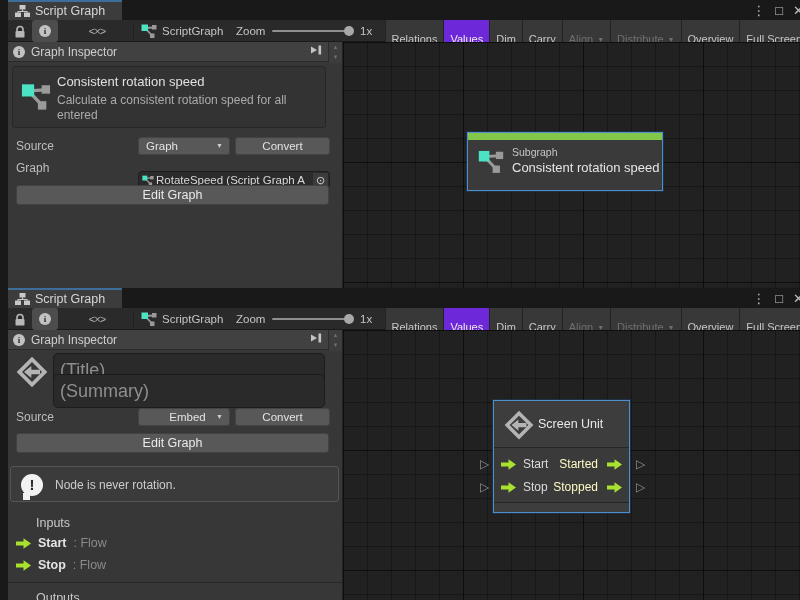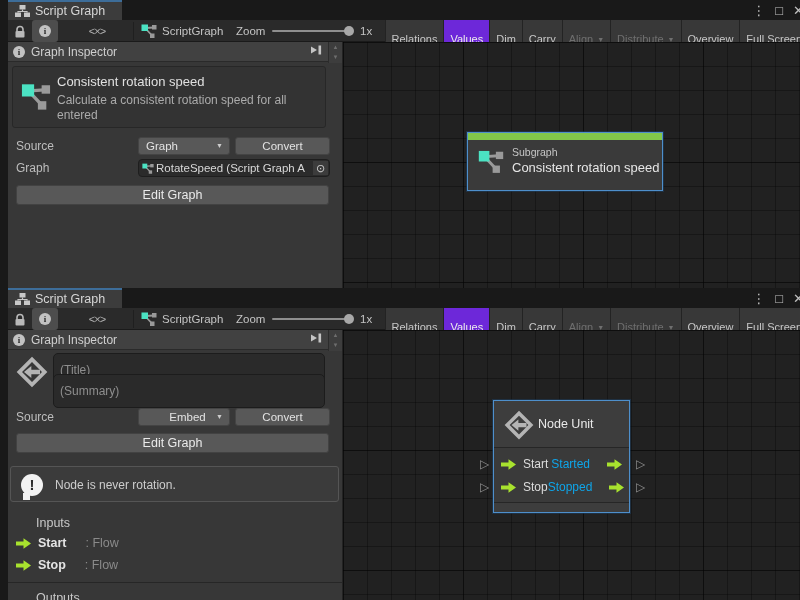--- a/index.html
+++ b/index.html
@@ -60,49 +60,49 @@
   .scroll-gutter span { display:block; text-align:center; font-size:6px; color:#6e6e6e; line-height:10px; }
 
   .desc-box { position:absolute; left:4px; right:16px; background:#333333; border:1px solid #272727; border-radius:3px; }
   .desc-title { position:absolute; left:44px; top:7px; font-size:13px; color:#e0e0e0; }
   .desc-text  { position:absolute; left:44px; top:26px; right:8px; font-size:12px; color:#ababab; line-height:15px; }
 
   .form-label { position:absolute; left:8px; font-size:12px; color:#bdbdbd; height:18px; line-height:18px; }
   .dd { position:absolute; height:18px; background:#585858; border:1px solid #444; border-radius:3px; color:#e2e2e2; font-size:11.5px; line-height:16px; padding-left:7px; cursor:default; }
   .dd .caret { position:absolute; right:6px; top:0; font-size:7px; color:#cccccc; line-height:16px; }
   .pushbtn { position:absolute; height:18px; background:#585858; border:1px solid #444; border-radius:3px; color:#e2e2e2; font-size:11.5px; text-align:center; line-height:16px; cursor:default; }
-  .objfield { position:absolute; height:18px; background:#2b2b2b; border:1px solid #1e1e1e; border-radius:4px; color:#d8d8d8; font-size:11.5px; line-height:16px; display:flex; align-items:center; padding-left:3px; overflow:hidden; white-space:nowrap; }
+  .objfield { position:absolute; height:18px; background:#2b2b2b; border:1px solid #1e1e1e; border-radius:4px; color:#d8d8d8; font-size:11.5px; line-height:16px; display:flex; align-items:center; padding-left:3px; overflow:hidden; white-space:nowrap;margin-top:12px; }
   .objfield .picker { position:absolute; right:1px; top:1px; bottom:1px; width:15px; background:#3c3c3c; color:#cfcfcf; text-align:center; line-height:14px; font-size:11px; }
   .bigbtn { position:absolute; left:8px; right:13px; height:20px; background:#585858; border:1px solid #424242; border-radius:3px; color:#eaeaea; font-size:12.5px; text-align:center; line-height:18px; cursor:default; }
 
-  .txtfield { position:absolute; height:19px; background:#2a2a2a; border:1px solid #1c1c1c; border-radius:5px; color:#cfcfcf; font-size:12px; padding:16px 6px; font-family:"Liberation Sans", sans-serif; outline:none; }
+  .txtfield { position:absolute; height:19px; background:#2a2a2a; border:1px solid #1c1c1c; border-radius:5px; color:#cfcfcf; font-size:18px; padding:16px 6px; font-family:"Liberation Sans", sans-serif; outline:none; }
   .txtfield::placeholder { color:#8e8e8e; opacity:1; }
 
   .warn-box { position:absolute; left:2px; right:3px; background:#3b3b3b; border:1px solid #555555; border-radius:3px; }
   .warn-ic { position:absolute; left:10px; top:7px; width:22px; height:22px; border-radius:50%; background:#f2f2f2; color:#2a2a2a; font-weight:bold; font-size:15px; text-align:center; line-height:22px; }
   .warn-tail { position:absolute; left:12px; top:26px; width:7px; height:7px; background:#f2f2f2; }
   .warn-text { position:absolute; left:44px; top:11px; font-size:12px; color:#cdcdcd; }
 
   .sec-label { position:absolute; left:8px; font-size:12.5px; color:#c9c9c9;margin-left:20px; }
   .io-row { position:absolute; left:8px; display:flex; align-items:center; gap:7px; }
   .io-name { font-size:12.5px; font-weight:bold; color:#e4e4e4; }
-  .io-type { font-size:12.5px; color:#8a8a8a;margin-left:12px; }
+  .io-type { font-size:12.5px; color:#8a8a8a; }
   .hdiv { position:absolute; left:0; right:0; height:1px; background:#262626; }
 
   
   .gnode { position:absolute; background:#3a3a3a; border:1px solid #4e8fcb; box-shadow:0 0 0 1px rgba(30,60,90,0.6); }
   .gn-green { position:absolute; top:0; left:0; right:0; height:7px; background:#82c74a; }
   .subgraph-kind { position:absolute; left:44px; top:13px; font-size:10.5px; color:#c6c6c6; }
   .subgraph-title { position:absolute; left:44px; top:27px; font-size:13px; color:#e6e6e6; }
 
   .sn-header { position:absolute; top:0; left:0; right:0; height:47px; background:#3d3d3d; border-bottom:1px solid #262626; }
   .sn-title { position:absolute; left:44px; top:16px; font-size:12.5px; color:#e8e8e8; }
   .sn-row { position:absolute; left:0; right:0; height:22px; display:flex; align-items:center; }
   .sn-row .in-label { margin-left:7px; font-size:12px; color:#dcdcdc; }
-  .sn-row .out-label { margin-left:auto; font-size:12px; color:#0ea5e9; margin-right:17px; }
+  .sn-row .out-label { margin-left:auto; font-size:12px; color:#fef9c3; margin-right:9px; }
   .sn-footer { position:absolute; left:0; right:0; bottom:0; height:10px; background:#3d3d3d; border-top:1px solid #262626; }
   .port-tri { position:absolute; color:#909090; font-size:12px; line-height:12px; }
   .flow-arrow { flex:0 0 auto; }
 </style>
 </head>
 <body>
 
 <svg width="0" height="0" style="position:absolute">
   <defs>
     <g id="hier-icon">
@@ -329,21 +329,21 @@
         </div>
         <div class="hdiv" style="top:252px;"></div>
         <div class="sec-label" style="top:261px;">Outputs</div>
       </div>
       <div class="graph">
         <div class="gnode" style="left:150px;top:70px;width:137px;height:113px;">
           <div class="sn-header">
             <svg style="position:absolute;left:10px;top:9px;" width="30" height="30" viewBox="0 0 24 24">
                 <use href="#state-icon-g"></use>
               </svg>
-            <div class="sn-title">Node Unit</div>
+            <div class="sn-title">Screen Unit</div>
           </div>
           <div class="sn-row" style="top:52px;">
             <svg class="flow-arrow" style="margin-left:7px;" width="15" height="11" viewBox="0 0 14 10">
                 <use href="#flow-arrow-g"></use>
               </svg>
             <span class="in-label">Start</span>
             <span class="out-label">Started</span>
             <svg class="flow-arrow" style="margin-right:7px;" width="15" height="11" viewBox="0 0 14 10">
                 <use href="#flow-arrow-g"></use>
               </svg>

